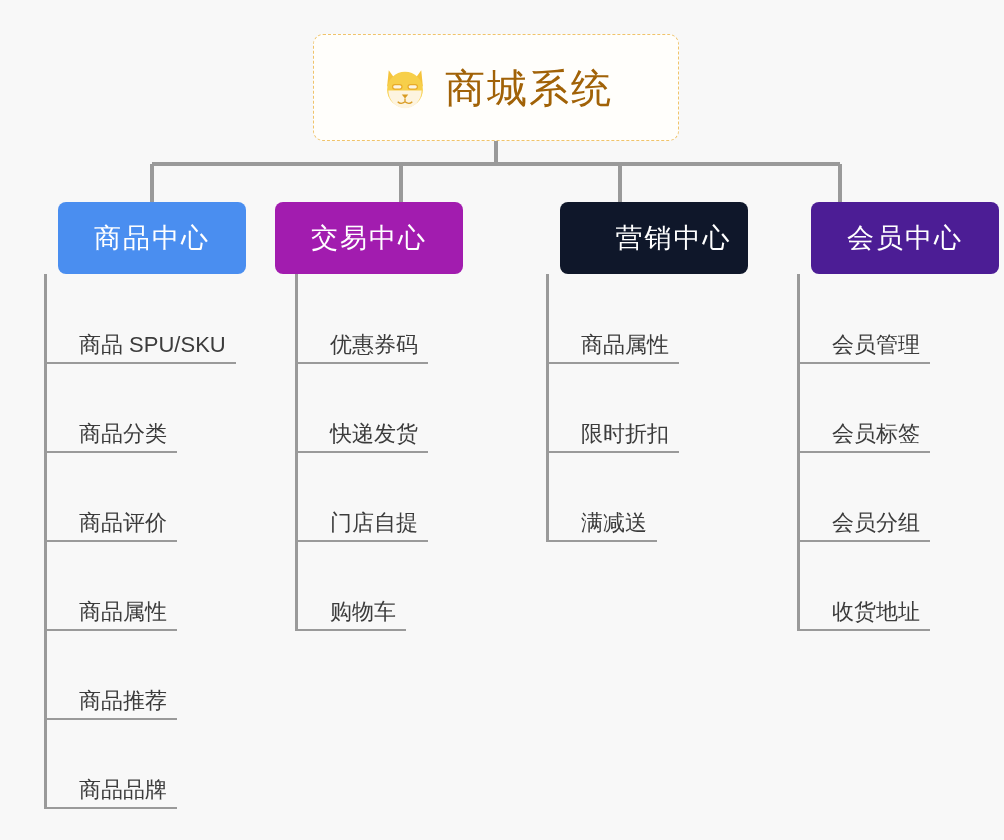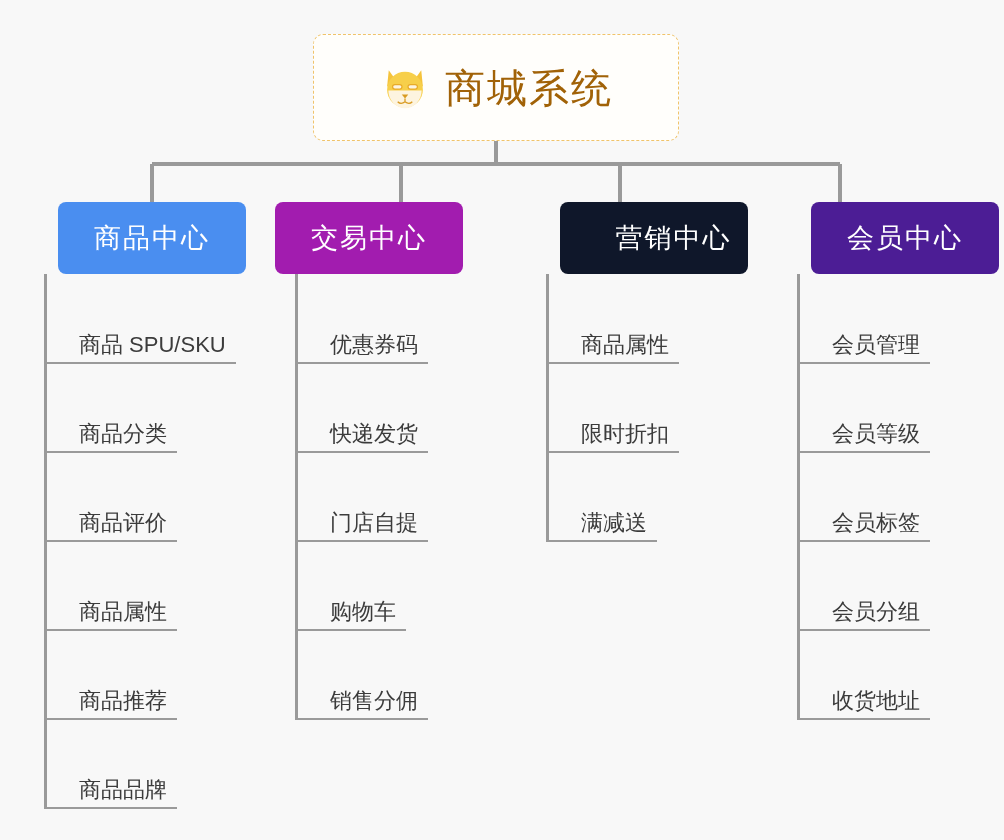--- a/index.html
+++ b/index.html
@@ -170,42 +170,40 @@
 
     <div class="column">
       <div class="cat-header" style="background: #a21caf; margin-left: 24px;">
         <span>交易中心</span>
       </div>
       <ul class="leaf-list">
         <li class="leaf-item">优惠券码</li>
         <li class="leaf-item">快递发货</li>
         <li class="leaf-item">门店自提</li>
         <li class="leaf-item">购物车</li>
-        <li class="leaf-item">销售分佣</li>
       </ul>
     </div>
 
     <div class="column">
       <div class="cat-header" style="background: #0f172a; padding-left: 39px;">
         <span>营销中心</span>
       </div>
       <ul class="leaf-list">
         <li class="leaf-item">商品属性</li>
         <li class="leaf-item">限时折扣</li>
         <li class="leaf-item">满减送</li>
       </ul>
     </div>
 
     <div class="column">
       <div class="cat-header" style="background: #4c1d95;">
         <span>会员中心</span>
       </div>
       <ul class="leaf-list">
         <li class="leaf-item">会员管理</li>
-        <li class="leaf-item">会员等级</li>
         <li class="leaf-item">会员标签</li>
         <li class="leaf-item">会员分组</li>
         <li class="leaf-item">收货地址</li>
       </ul>
     </div>
 
   </div>
 </div>
 
 </body></html>

